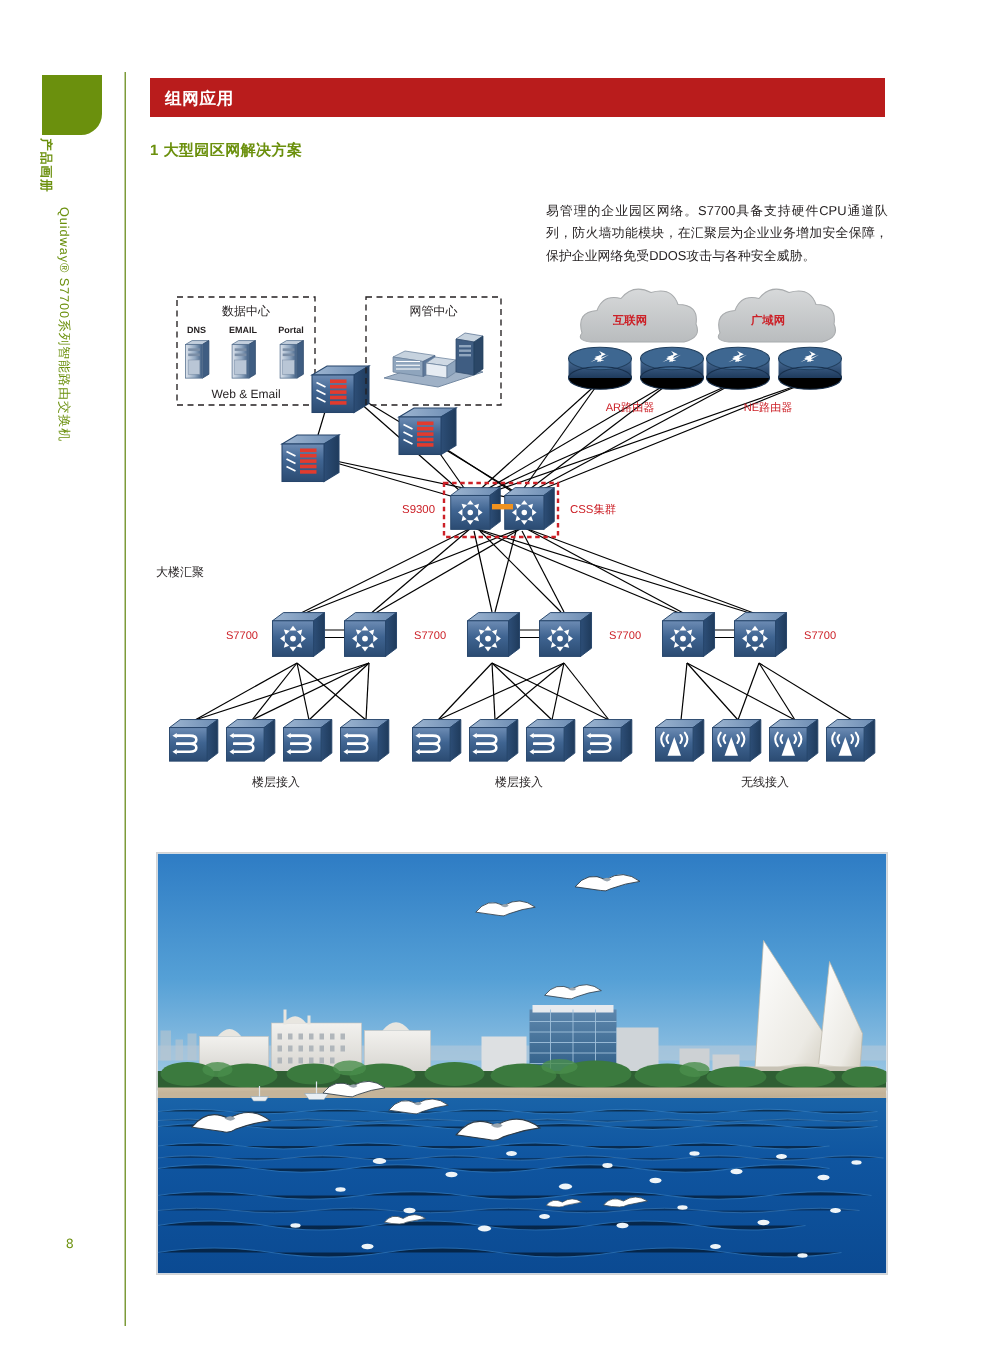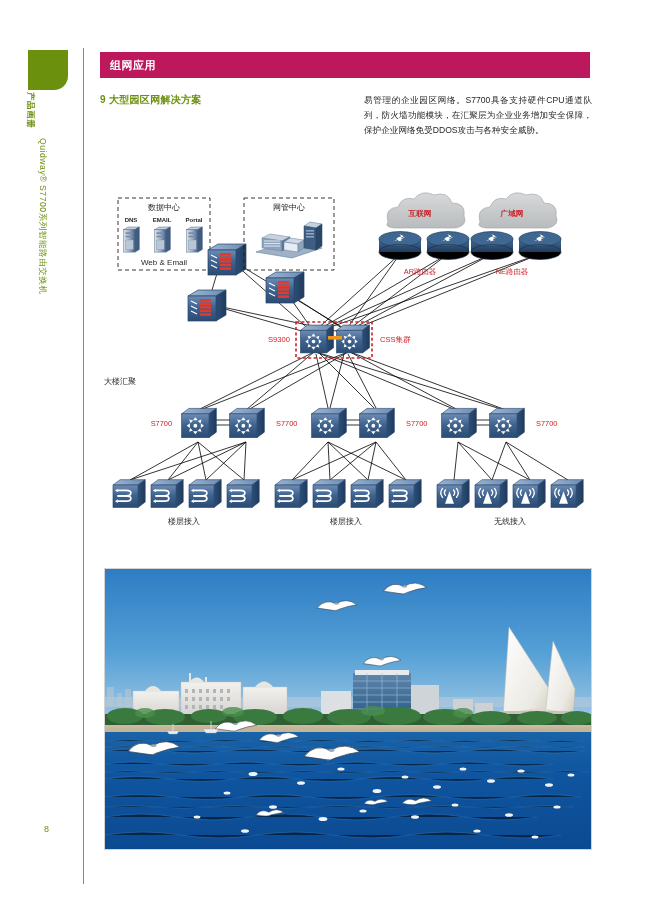--- a/index.html
+++ b/index.html
@@ -39,21 +39,21 @@
   }
   .page-num {
     position: absolute; left: 44px; top: 824px;
     color: #6b900d; font-size: 9px;
   }
 
   
   .hdr-bar {
     position: absolute; left: 100px; top: 52px;
     width: 490px; height: 26px;
-    background: #be185d;
+    background: #b91c1c;
   }
   .hdr-bar span {
     position: absolute; left: 10px; top: 6px;
     color: #ffffff; font-size: 11px; font-weight: bold;
     letter-spacing: 0.5px;
   }
 
   .subhead {
     position: absolute; left: 100px; top: 93px;
     color: #6b900d; font-size: 10px; font-weight: bold;
@@ -64,21 +64,21 @@
   .col {
     position: absolute;
     font-size: 8.6px;
     line-height: 15px;
     color: #231f20;
     text-align: justify;
   }
   .col.left  { left: 100px; top: 110px; width: 248px; }
   .col.right { left: 364px; top: 93px;  width: 228px; }
   .col p { text-indent: 1.6em; }
-  .col.right p { text-indent: 0; }
+  .col.right p { text-indent: 0; margin-top: 40px; }
 
   
   .diagram {
     position: absolute; left: 100px; top: 192px;
     width: 492px; height: 350px;
   }
   .diagram svg { display: block; }
 
   
   .photo {
@@ -102,21 +102,21 @@
   </div>
 
   <div class="side-rule"></div>
 
   <div class="page-num">8</div>
 
   <div class="hdr-bar">
     <span>组网应用</span>
   </div>
 
-  <div class="subhead">9 大型园区网解决方案</div>
+  <div class="subhead">1 大型园区网解决方案</div>
 
   <div class="col right">
     <p>易管理的企业园区网络。S7700具备支持硬件CPU通道队列，防火墙功能模块，在汇聚层为企业业务增加安全保障，保护企业网络免受DDOS攻击与各种安全威胁。</p>
   </div>
 
   <div class="diagram">
   <svg width="492" height="350" viewBox="0 0 492 350" xmlns="http://www.w3.org/2000/svg">
     <defs>
 
       <linearGradient id="gSw" x1="0" y1="0" x2="0" y2="1">

